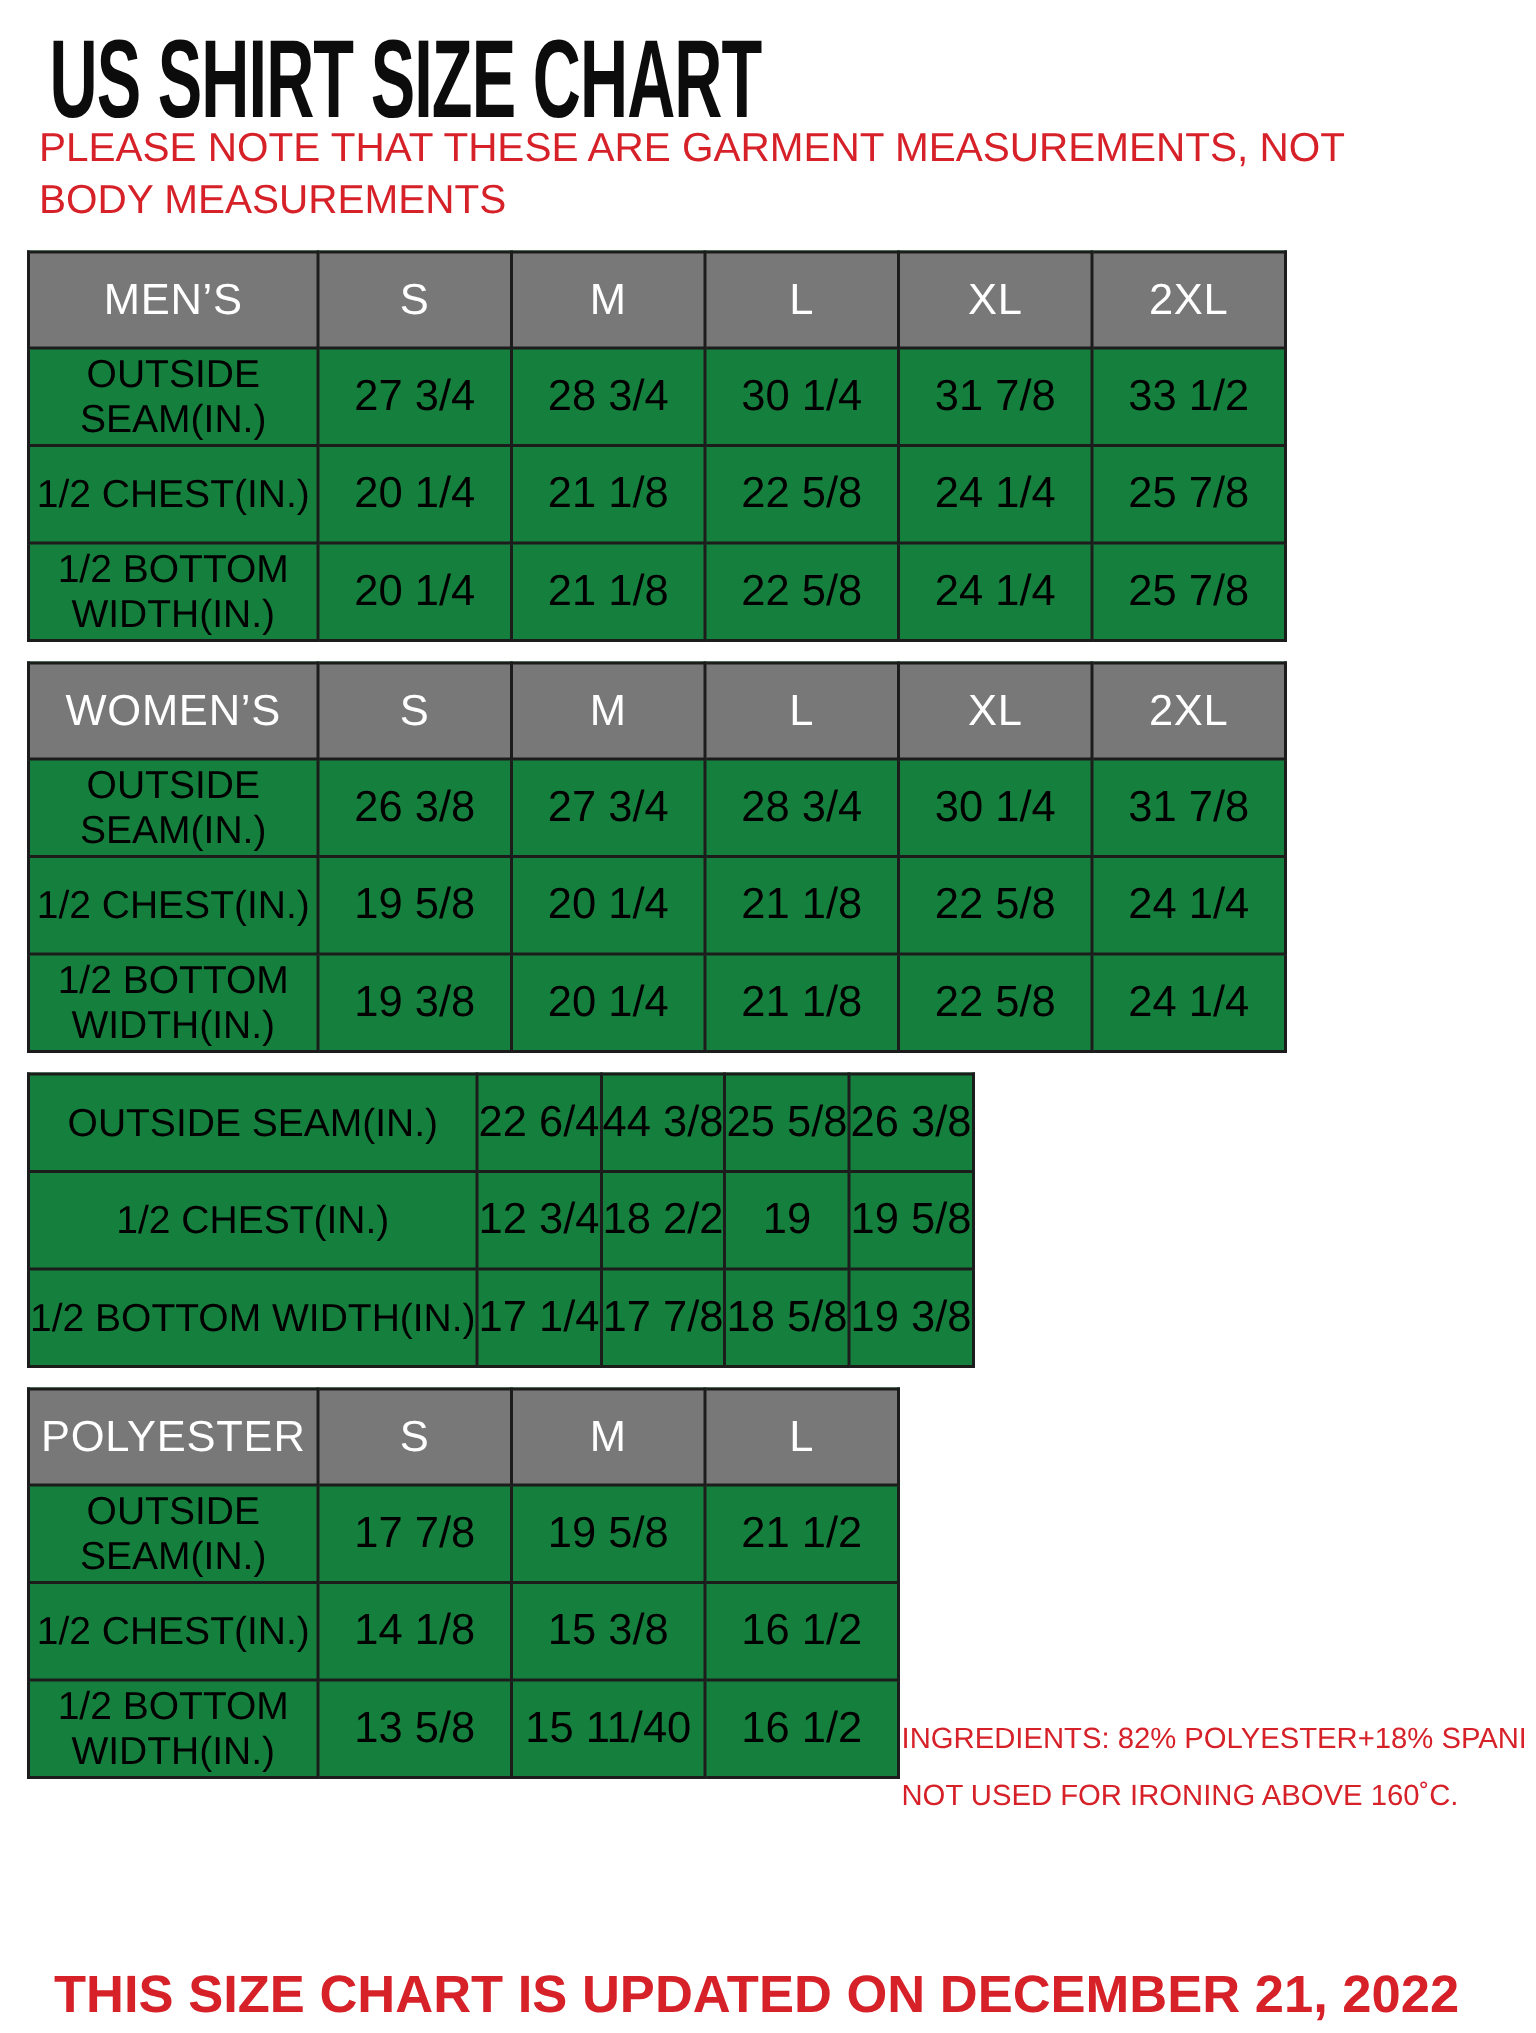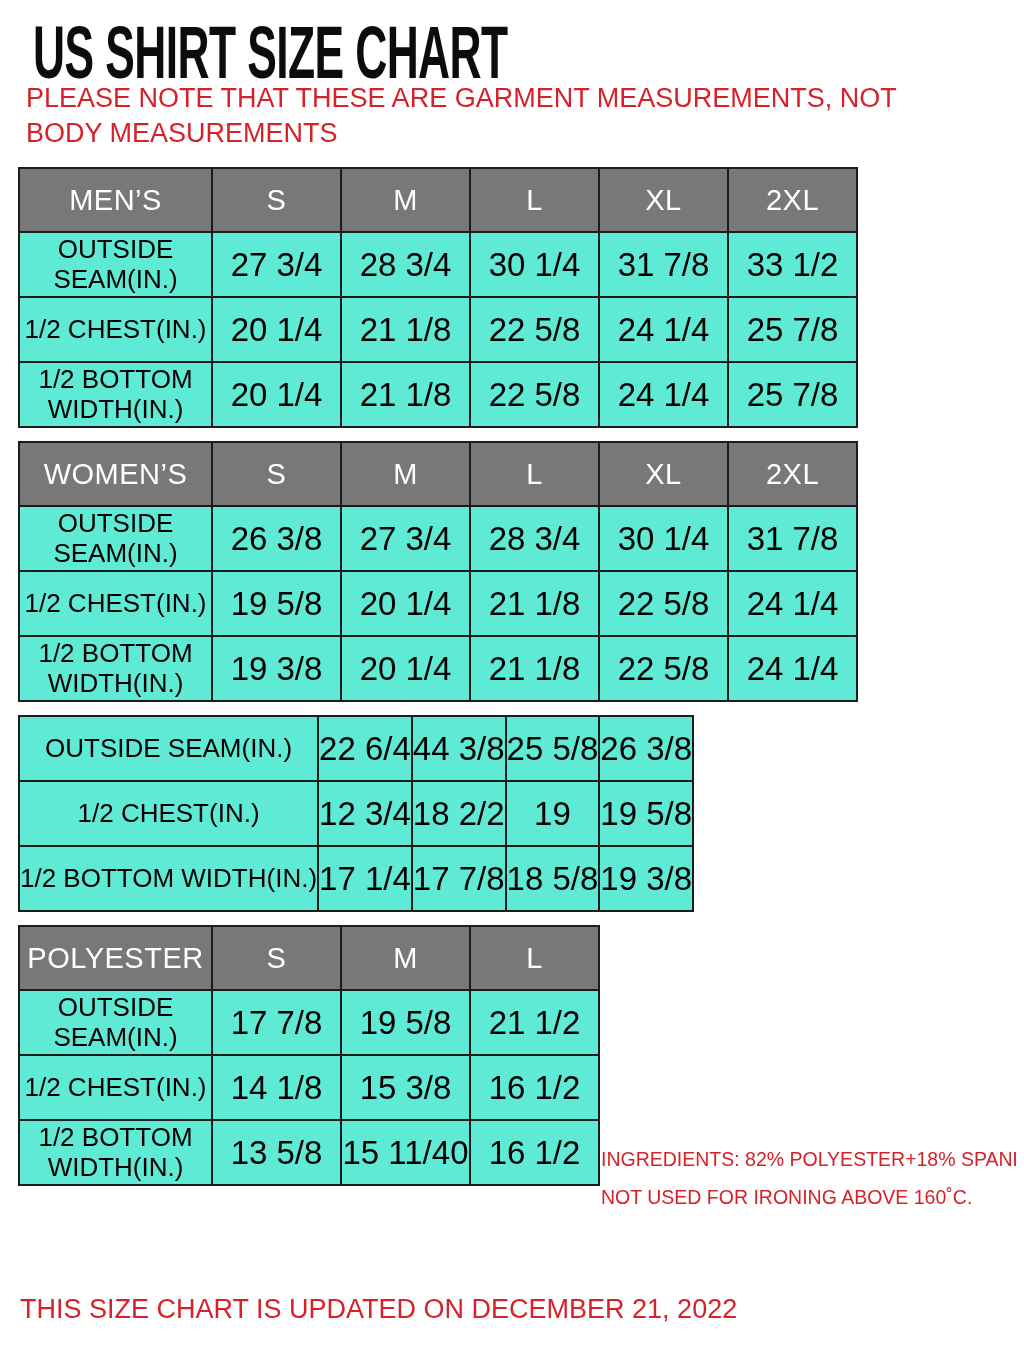--- a/index.html
+++ b/index.html
@@ -44,21 +44,21 @@
   }
   #tables {
     position: absolute;
     left: 18px;
     top: 167px;
   }
   table.size-table {
     border-collapse: collapse;
     table-layout: fixed;
     margin: 0 0 13px 0;
-    background: #5eead4;
+    background: #15803d;
   }
   table.size-table th, table.size-table td {
     border: 2px solid var(--border);
     text-align: center;
     vertical-align: middle;
     padding: 0;
   }
   table.size-table th {
     background: var(--hdr-gray);
     color: #ffffff;
@@ -71,43 +71,43 @@
   th.size-col { width: 129px; }
   td.lbl {
     font-size: 26px;
     color: #000000;
     height: 65px;
     line-height: 1.15;
     padding: 0 2px;
     margin-top: 40px;
   }
   td.val {
-    font-size: 33px;
+    font-size: 29px;
     color: #000000;
     height: 65px;
     margin-top: 26px;
   }
   .ingredients {
     position: absolute;
     left: 601px;
     top: 1148px;
     color: var(--red);
     font-size: 19.5px;
     font-weight: 400;
     white-space: nowrap;
   }
   .ingredients .ing-line { margin: 0 0 15px 0; }
   .updated {
     position: absolute;
     left: 20px;
     top: 1294px;
-    margin: 0;
-    font-size: 27px;
+    margin: 16px;
+    font-size: 35px;
     color: var(--red);
-    font-weight: 400;
+    font-weight: 700;
     white-space: nowrap;
   }
 </style>
 </head>
 <body>
 
 <div class="page">
   <h1 class="title">US SHIRT SIZE CHART</h1>
   <p class="note">PLEASE NOTE THAT THESE ARE GARMENT MEASUREMENTS, NOT BODY MEASUREMENTS</p>
 

